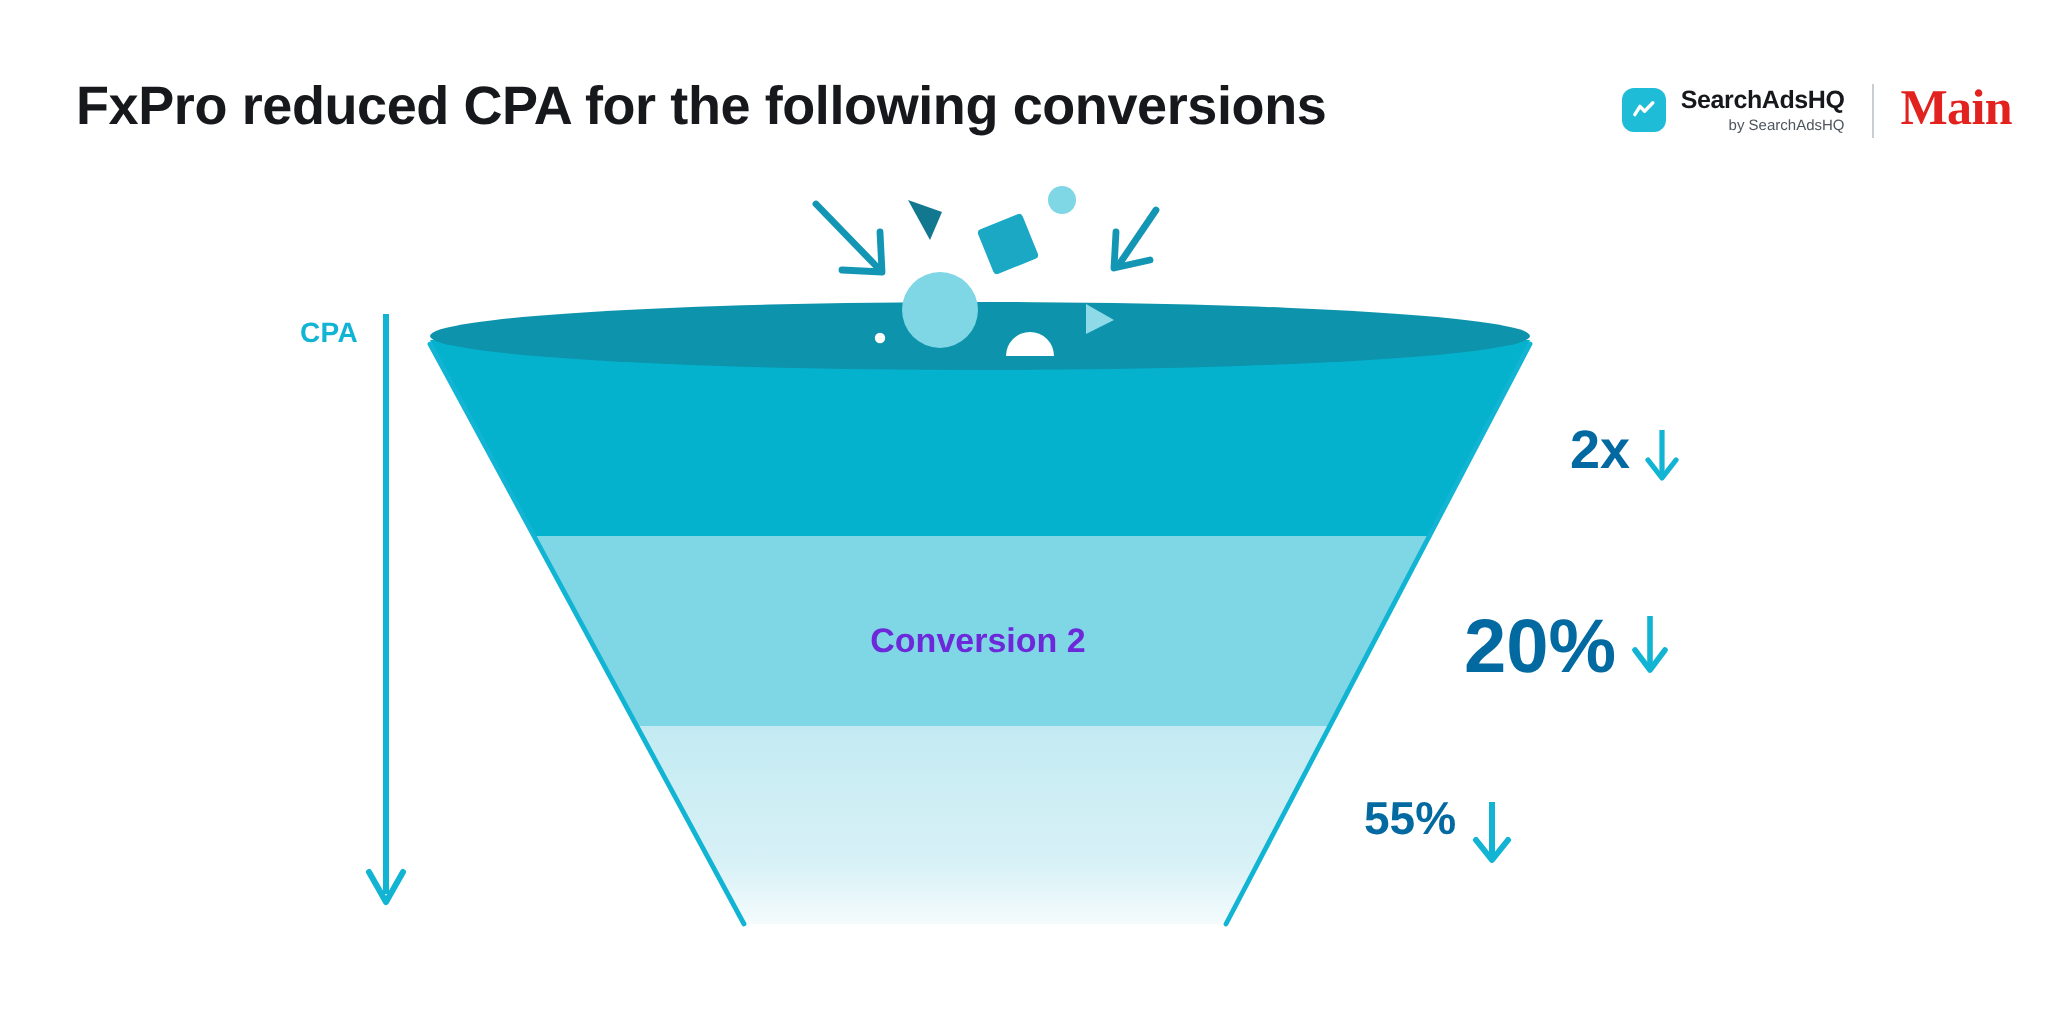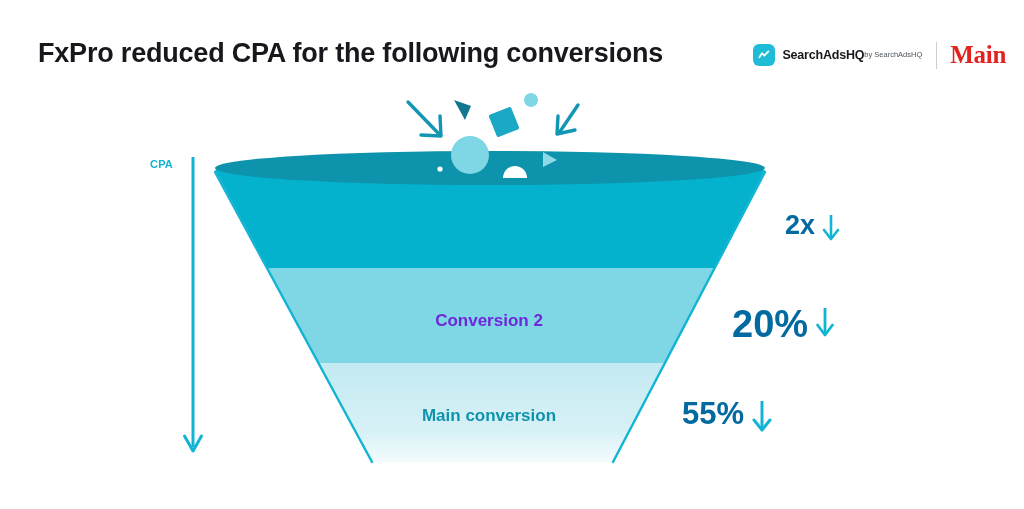--- a/index.html
+++ b/index.html
@@ -50,21 +50,21 @@
     height: 22px;
     border-radius: 6px;
     background: #1fbcd8;
     display: flex;
     align-items: center;
     justify-content: center;
     flex: 0 0 auto;
   }
   .sahq-text {
     display: flex;
-    flex-direction: row;
+    flex-direction: column;
     line-height: 1;
     text-align: right;
   }
   .sahq-name {
     font-size: 12.5px;
     font-weight: bold;
     color: #16181c;
     letter-spacing: -0.2px;
     white-space: nowrap;
   }
@@ -87,21 +87,21 @@
     color: #e2221f;
     letter-spacing: -0.3px;
     white-space: nowrap;
   }
 
   
   .cpa-label {
     position: absolute;
     left: 150px;
     top: 158px;
-    font-size: 11px;
+    font-size: 14px;
     font-weight: bold;
     color: #12b4d4;
     letter-spacing: 0.2px;
   }
   .cpa-axis {
     position: absolute;
     left: 178px;
     top: 155px;
   }
 
@@ -147,21 +147,21 @@
     display: flex;
     align-items: flex-start;
     gap: 5px;
     color: #0369a1;
     font-weight: bold;
     white-space: nowrap;
   }
   .metric-value { line-height: 1; }
   .metric-1 { left: 785px; top: 212px; font-size: 27px; }
   .metric-2 { left: 732px; top: 305px; font-size: 38px; }
-  .metric-3 { left: 682px; top: 398px; font-size: 31px; }
+  .metric-3 { left: 682px; top: 398px; font-size: 23px; }
   .metric-arrow { display: block; }
 </style>
 </head>
 <body>
 
 <div id="root">
 
   <div class="page-title">FxPro reduced CPA for the following conversions</div>
 
   <div class="brand-bar">
@@ -233,21 +233,20 @@
 
       <circle cx="440" cy="169" r="2.6" fill="#ffffff"></circle>
 
       <path d="M503 178 A12 12 0 0 1 527 178 Z" fill="#ffffff"></path>
 
       <path d="M543 152 L557 160 L543 167 Z" fill="#8fdae8"></path>
     </g>
   </svg>
 
   <div class="band-label band-label-2">Conversion 2</div>
-  <div class="band-label band-label-3">Main conversion</div>
 
   <div class="metric metric-1">
     <span class="metric-value">2x</span>
     <svg class="metric-arrow" width="22" height="30" viewBox="0 0 22 30" aria-hidden="true">
       <line x1="11" y1="3" x2="11" y2="25" stroke="#12b4d4" stroke-width="2.6"></line>
       <path d="M4 18 L11 27 L18 18" fill="none" stroke="#12b4d4" stroke-width="2.6" stroke-linecap="round" stroke-linejoin="round"></path>
     </svg>
   </div>
 
   <div class="metric metric-2">

